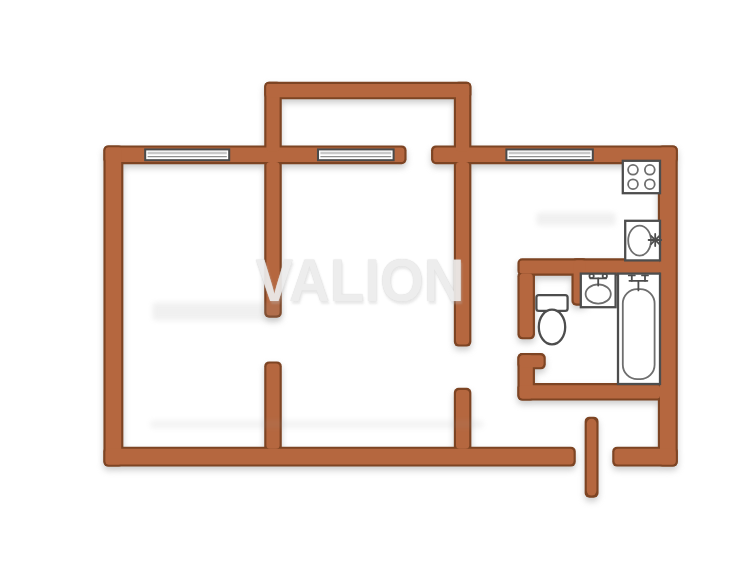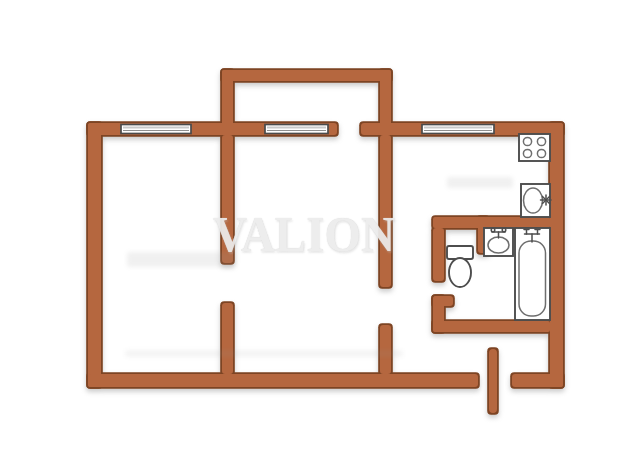--- a/index.html
+++ b/index.html
@@ -3,21 +3,21 @@
 <meta charset="utf-8">
 <style>
   :root{
     --wall-fill:#b5673f; --wall-edge:#7d4423;
     --window-frame:#4a4a4a; --window-fill:#ffffff; --window-pane:#c9c9c9;
     --fixture-stroke:#4d4d4d; --fixture-fill:#ffffff; --fixture-detail:#6e6e6e;
     --background:#ffffff; --watermark:#ececec;
   }
   html,body{margin:0;padding:0;}
   body{background:#fff;font-family:"Liberation Sans", sans-serif;}
-  .stage{position:relative;width:630px;height:475px;background:var(--background);overflow:hidden;font-family:Liberation Serif, serif;}
+  .stage{position:relative;width:630px;height:475px;background:var(--background);overflow:hidden;}
   .plan-svg{position:absolute;left:0;top:0;}
   #walls-all{filter:drop-shadow(0 3px 2.5px rgba(120,120,120,0.38));}
   #walls-fill rect{fill:var(--wall-fill);}
   #walls-outline rect{fill:var(--wall-edge);}
   .window-body{fill:var(--window-fill);stroke:var(--window-frame);stroke-width:1.7;}
   .window-pane{stroke:var(--window-pane);stroke-width:2.2;}
   .window-pane2{stroke:#8f8f8f;stroke-width:1;}
   .fx{fill:var(--fixture-fill);stroke:var(--fixture-stroke);stroke-width:1.9;}
   .fx-thin{fill:none;stroke:var(--fixture-detail);stroke-width:1.5;}
   .fx-line{fill:none;stroke:var(--fixture-stroke);stroke-width:1.5;stroke-linecap:round;}

